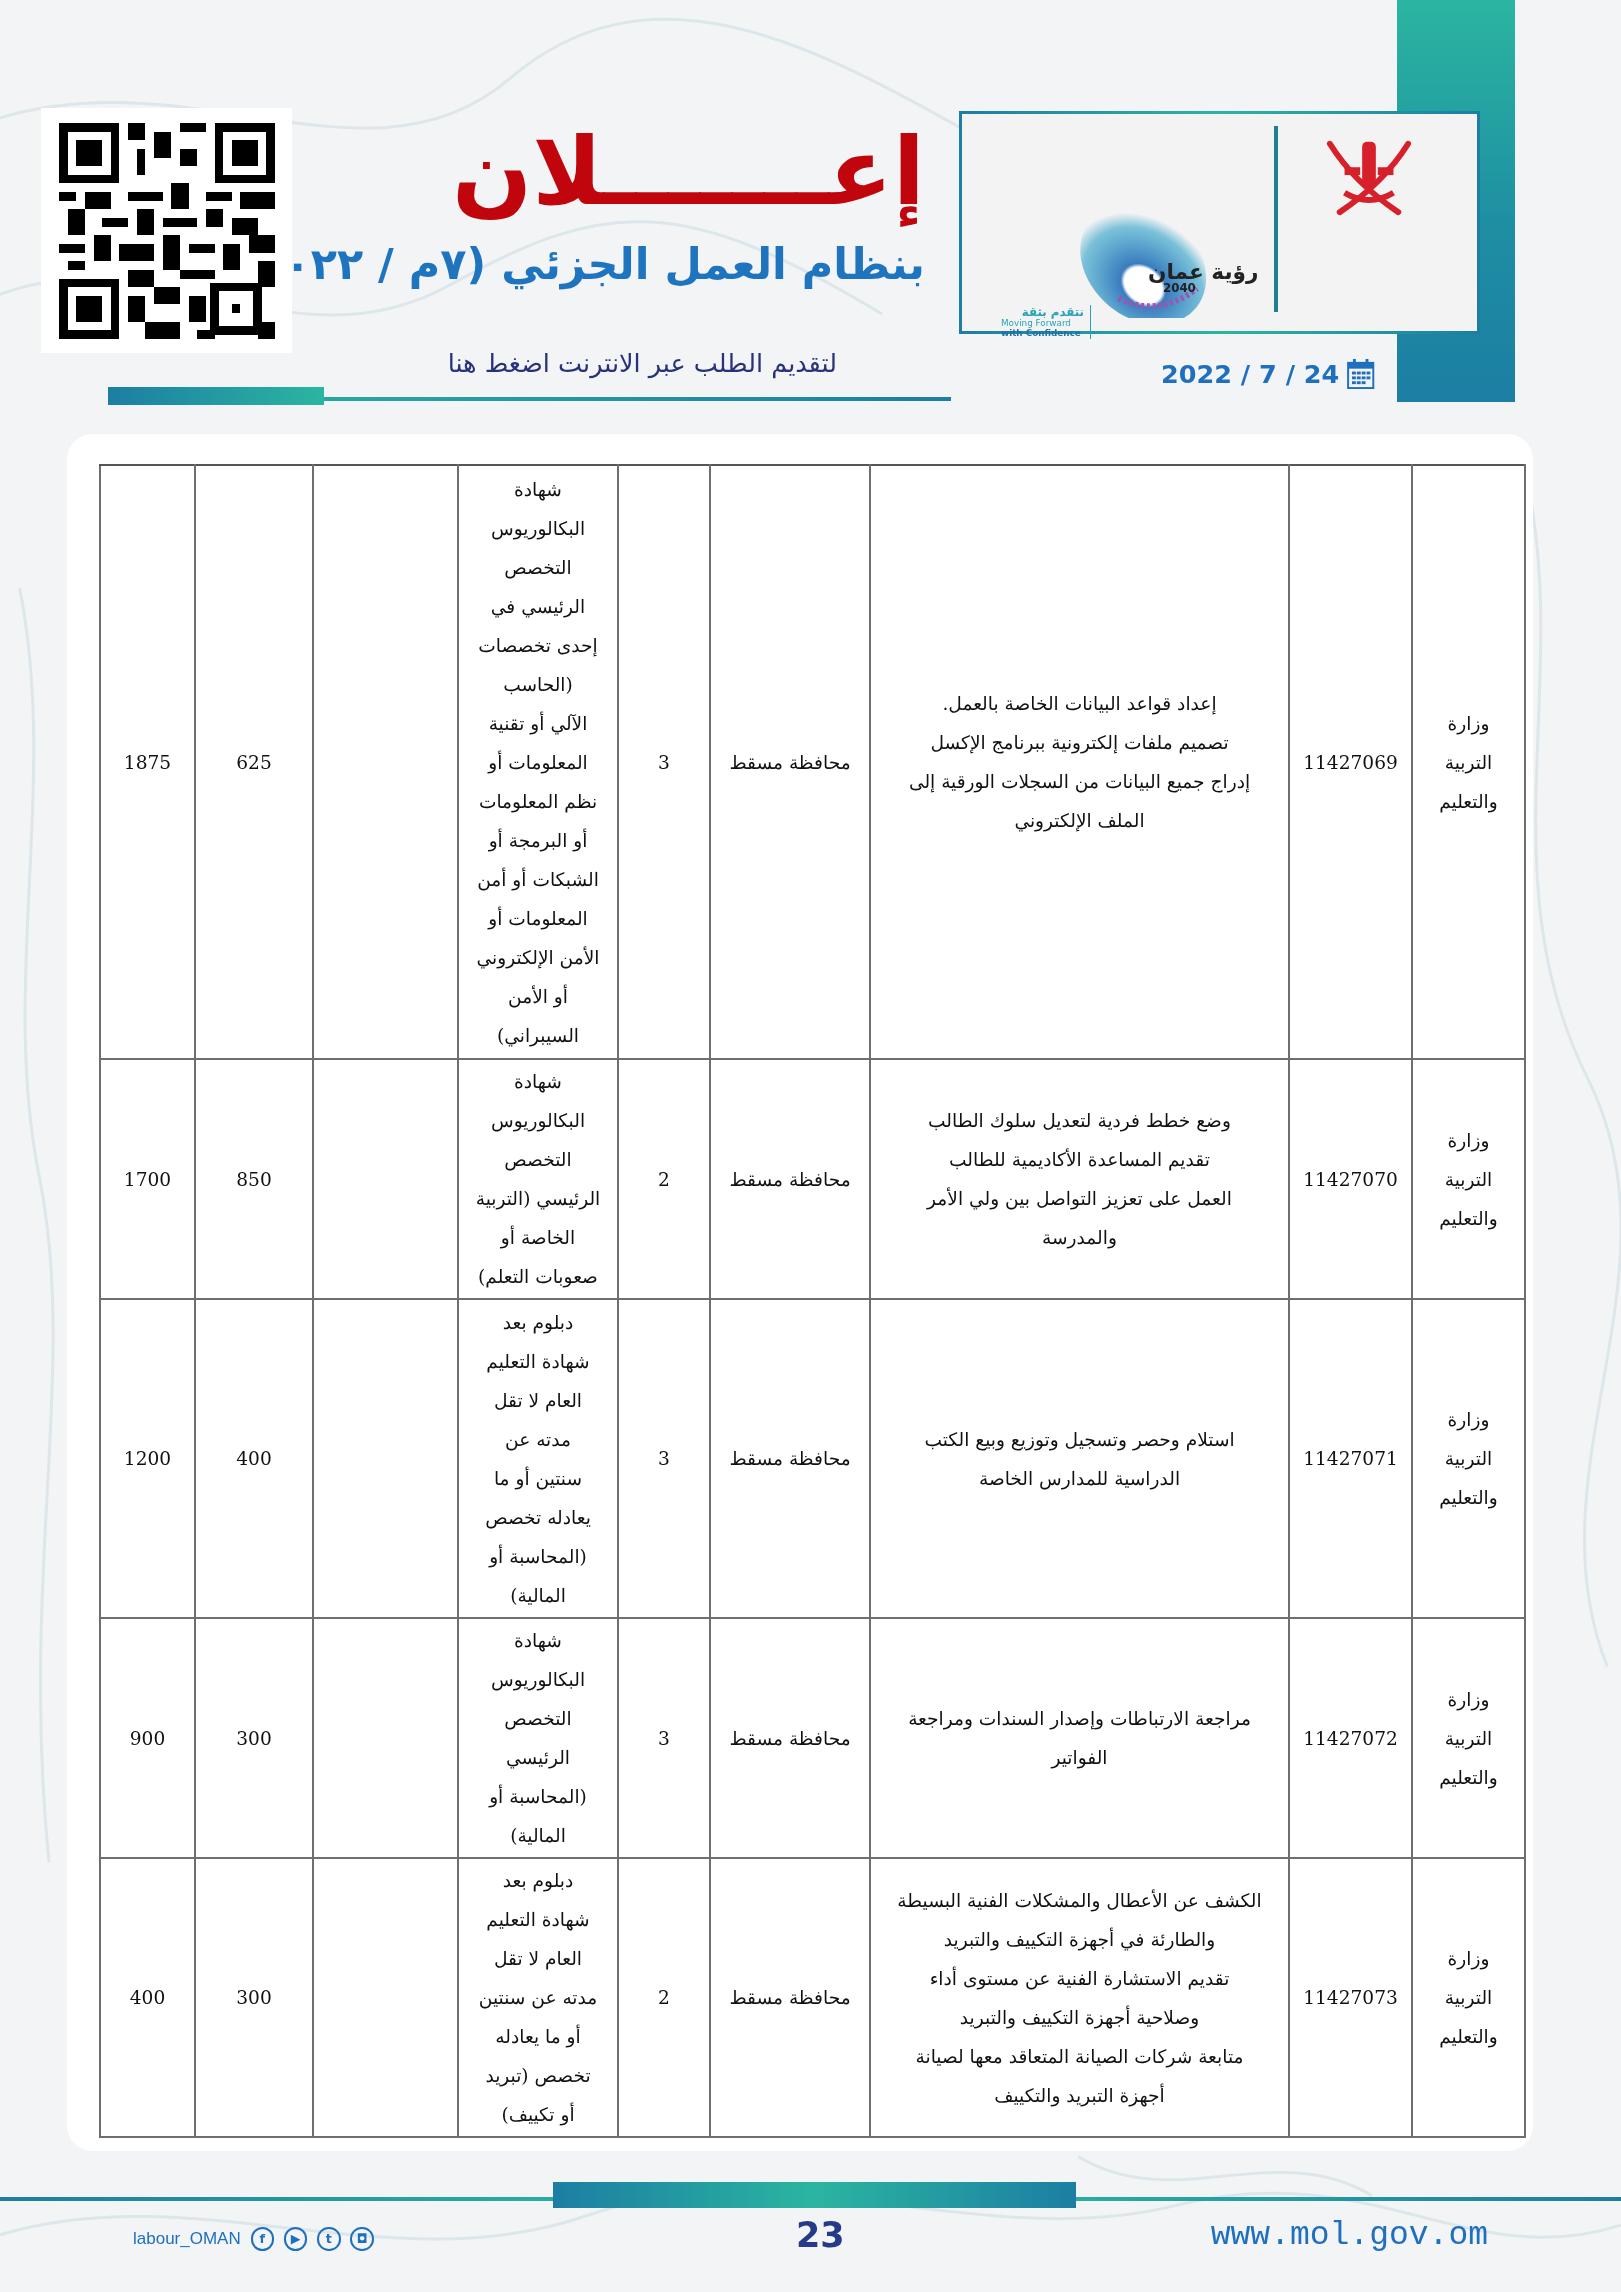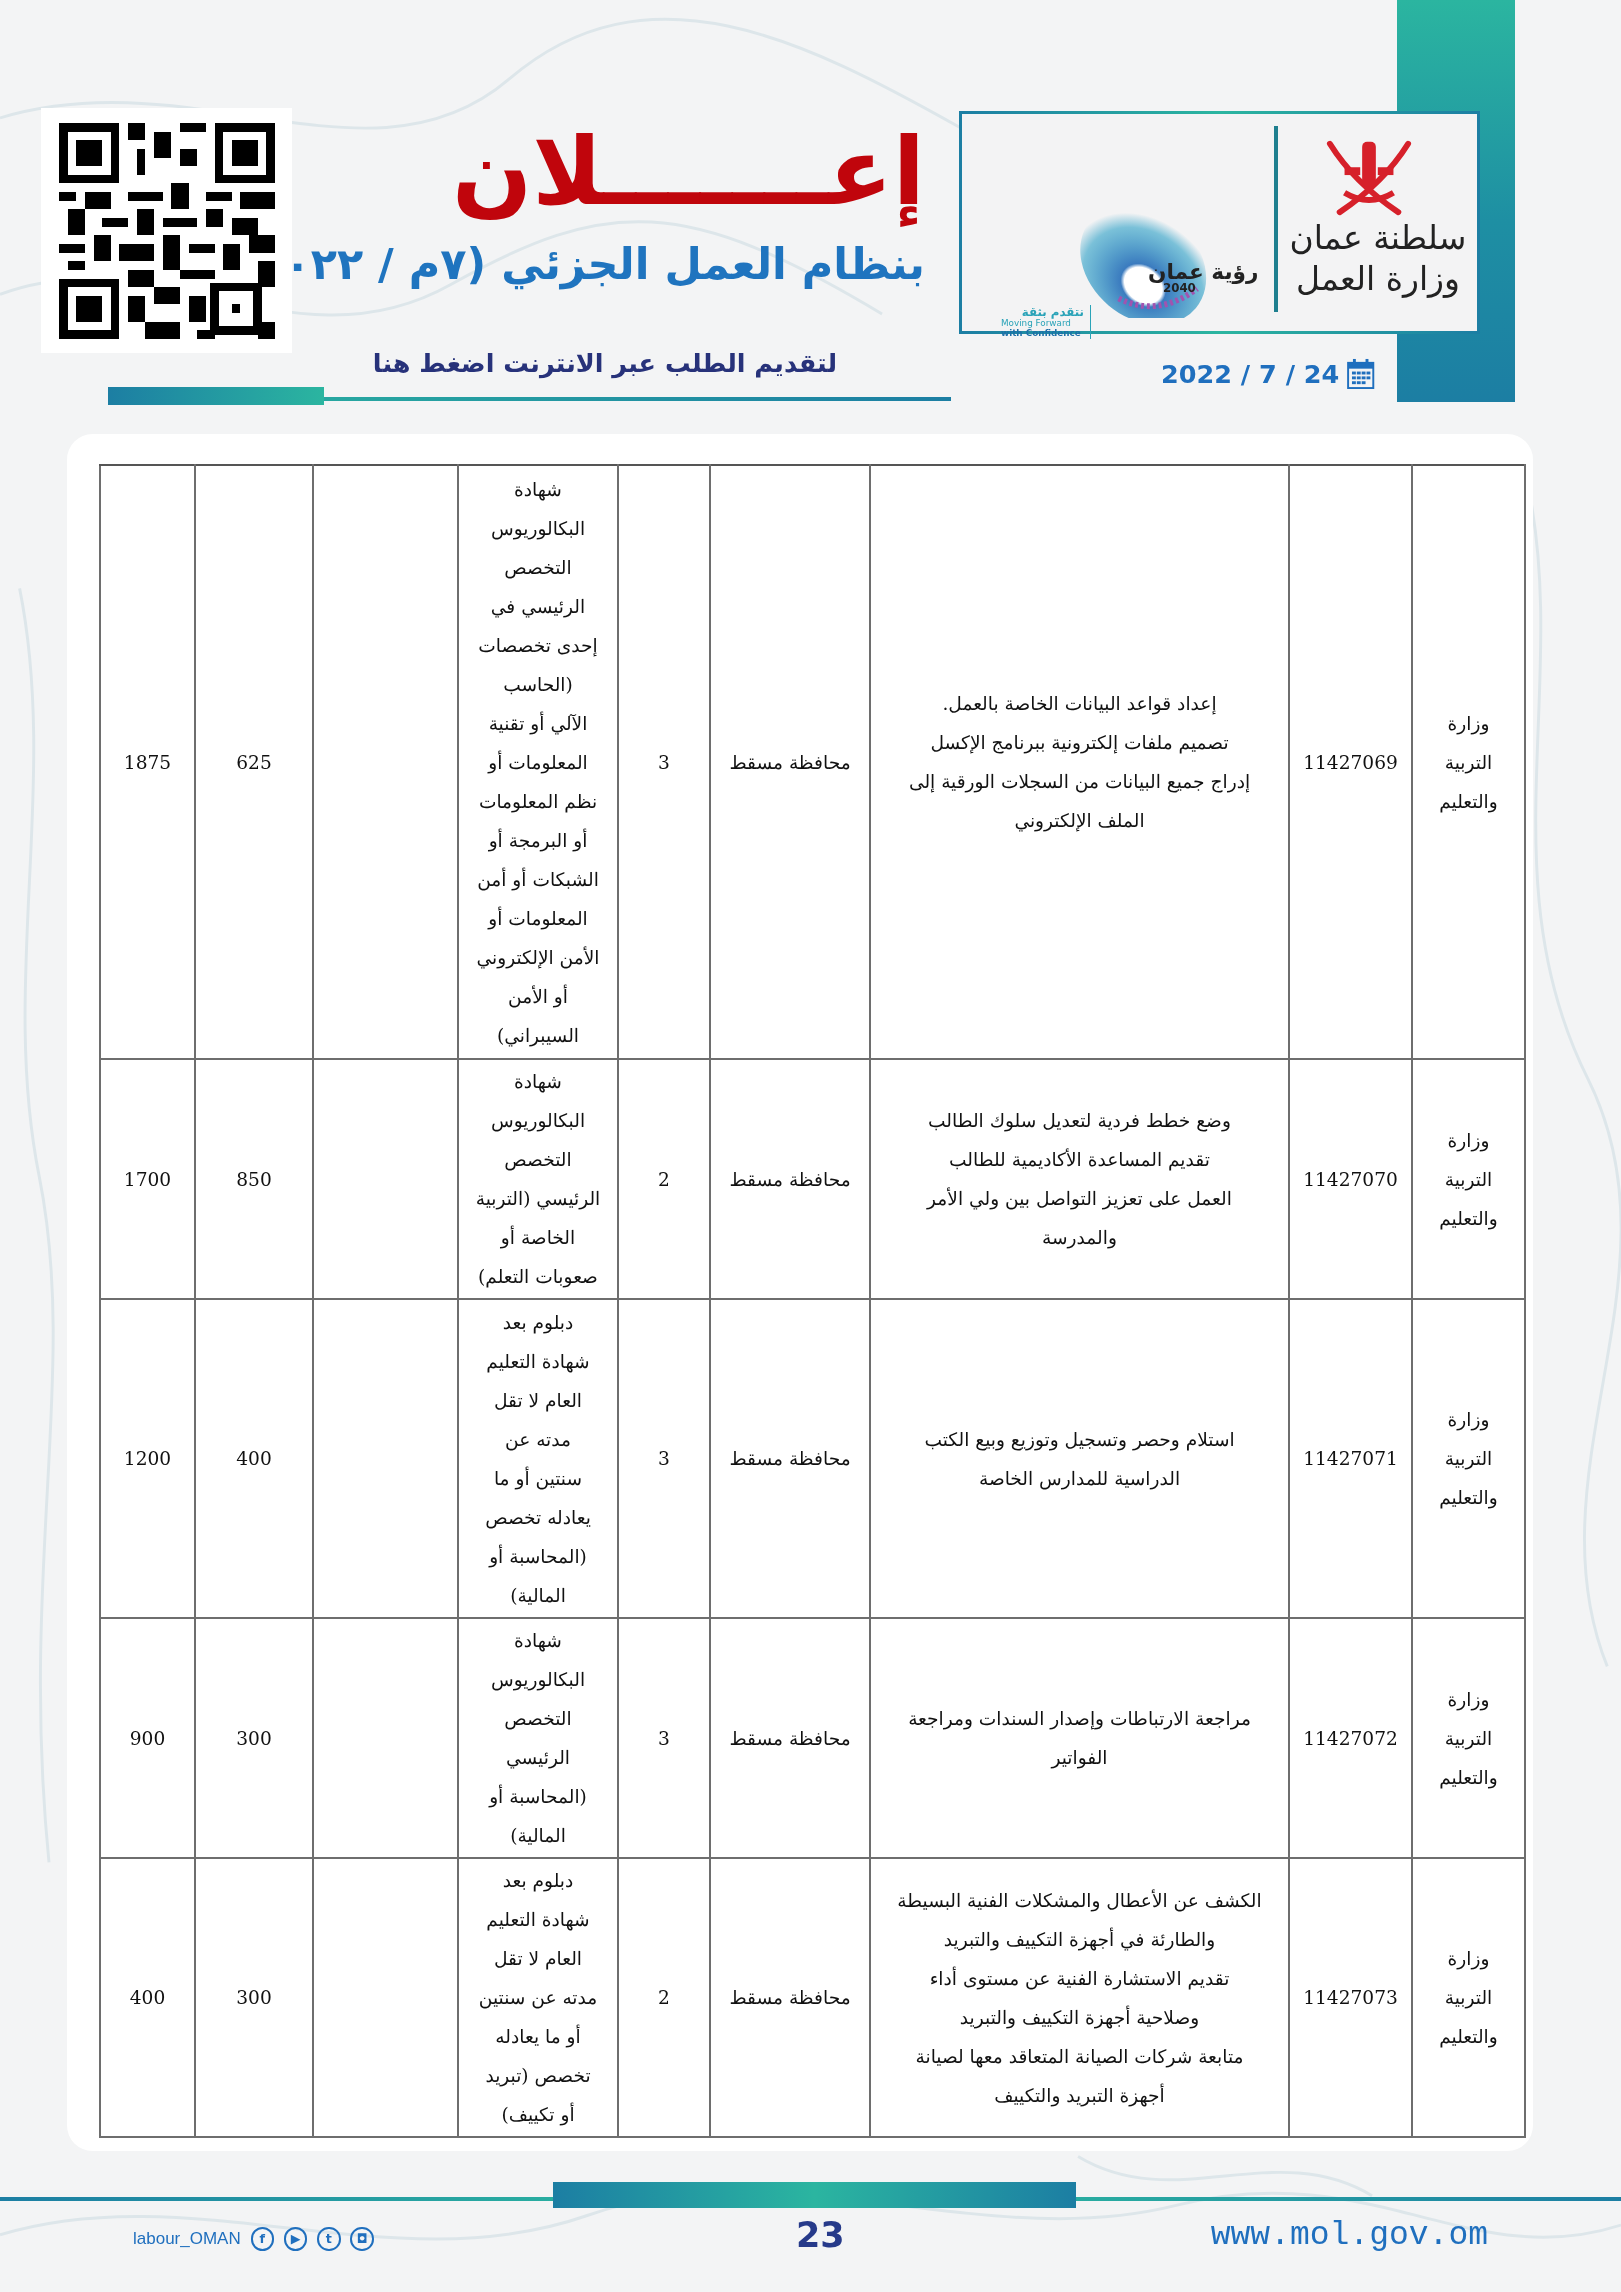--- a/index.html
+++ b/index.html
@@ -27,21 +27,21 @@
   .tagline { position:absolute; left:39px; top:155px; width:83px; border-right:1px solid #2aa3b8; padding-right:5.9px;margin-top:36px; }
   .tagline .ar { font-size:11.8px; color:#2aa3b8; text-align:right; direction:rtl; font-weight:bold; }
   .tagline .en1 { font-size:8.8px; color:#2aa3b8; line-height:9.8px; }
   .tagline .en2 { font-size:8.8px; color:#1c6fa8; font-weight:bold; line-height:9.8px; }
 
   
   .title-main { right:696px; top:118px; font-size:94px; font-weight:bold; color:#c0050c;
     direction:rtl; letter-spacing:2px; line-height:108px; }
   .title-sub { right:696px; top:235px; font-size:43px; font-weight:bold; color:#1f74bf;
     direction:rtl; line-height:59px; }
-  .apply-link { right:784px; top:348px; font-size:25.5px; font-weight:bold; color:#27327a;
+  .apply-link { right:784px; top:348px; font-size:25.5px; font-weight:normal; color:#27327a;
     direction:rtl; text-decoration:none; cursor:pointer; }
   .title-rule { left:108px; top:397px; width:843px; height:3.9px;
     background:linear-gradient(90deg,#2bb5a0,#1c7ea3); }
   .title-rule-block { left:108px; top:387px; width:216px; height:17.6px;
     background:linear-gradient(90deg,#1c7ea3,#2bb5a0); }
 
   .date-wrap { left:1161px; top:358px; display:flex; align-items:center; gap:7.8px; }
   .date-text { font-size:25.5px; font-weight:bold; color:#1f6fbe; }
   .cal-icon { width:27.4px; height:31px; }
 
@@ -93,24 +93,20 @@
   <svg class="emblem" viewBox="0 0 110 90">
     <g stroke="#d6202a" stroke-width="6" fill="none" stroke-linecap="round">
       <path d="M15 10 Q40 50 85 80"></path>
       <path d="M95 10 Q70 50 25 80"></path>
     </g>
     <rect x="48" y="8" width="14" height="46" rx="5" fill="#d6202a"></rect>
     <rect x="30" y="34" width="16" height="8" fill="#d6202a"></rect>
     <rect x="64" y="34" width="16" height="8" fill="#d6202a"></rect>
     <path d="M30 60 Q55 75 80 60" stroke="#d6202a" stroke-width="6" fill="none"></path>
   </svg>
-  <div class="emblem-text">
-    <div>سلطنة عمان</div>
-    <div>وزارة العمل</div>
-  </div>
   <div class="logo-divider"></div>
   <svg class="vision-graphic" viewBox="0 0 160 150">
     <defs>
       <radialGradient id="vg" cx="0.6" cy="0.65" r="0.6">
         <stop offset="0" stop-color="#ffffff"></stop>
         <stop offset="0.25" stop-color="#ffffff"></stop>
         <stop offset="0.3" stop-color="#3b7bbf"></stop>
         <stop offset="0.8" stop-color="#2a9fc6" stop-opacity="0.6"></stop>
         <stop offset="1" stop-color="#2a9fc6" stop-opacity="0"></stop>
       </radialGradient>

